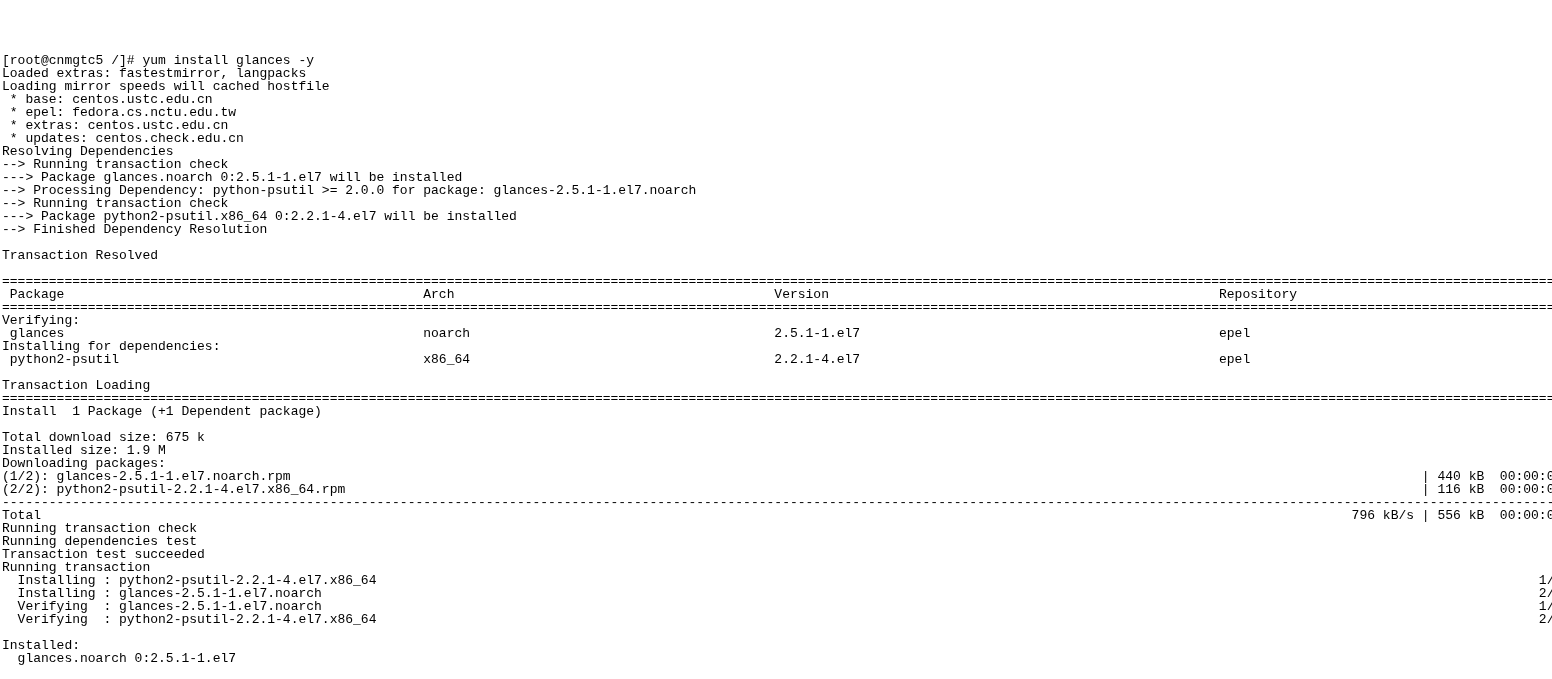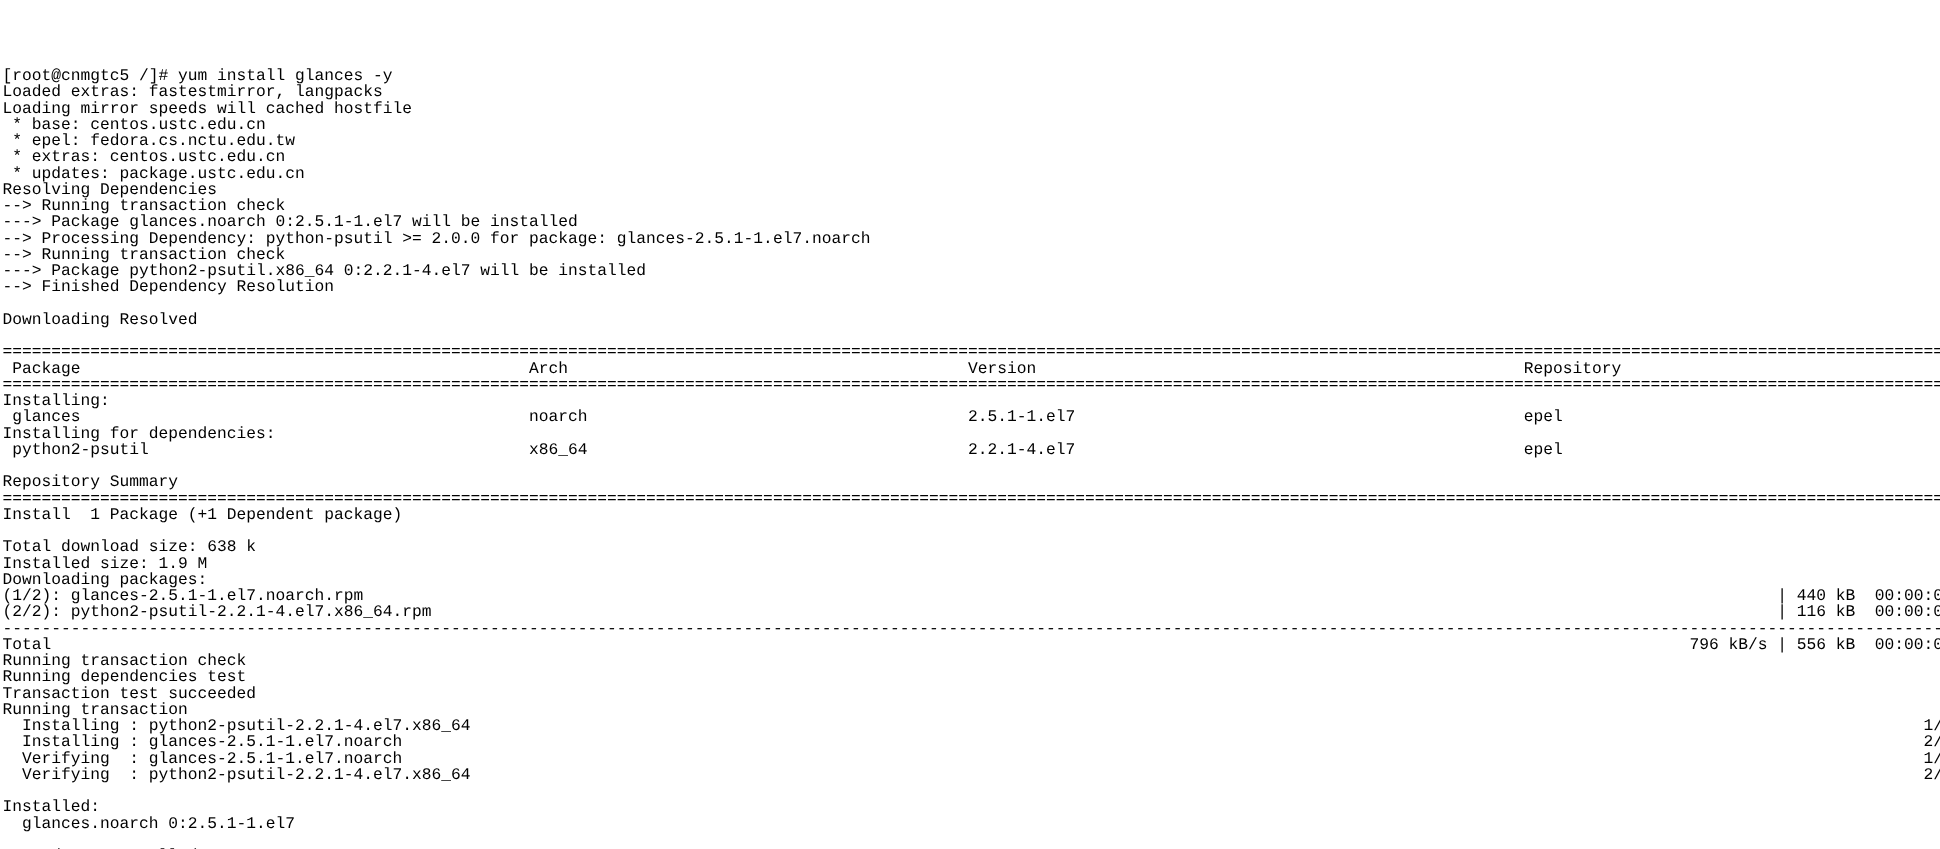--- a/index.html
+++ b/index.html
@@ -25,44 +25,44 @@
 <body>
 
 
 
 <div class="terminal"><span>[root@cnmgtc5 /]# yum install glances -y</span>
 <span>Loaded extras: fastestmirror, langpacks</span>
 <span>Loading mirror speeds will cached hostfile</span>
 <span> * base: centos.ustc.edu.cn</span>
 <span> * epel: fedora.cs.nctu.edu.tw</span>
 <span> * extras: centos.ustc.edu.cn</span>
-<span> * updates: package.ustc.edu.cn</span>
+<span> * updates: centos.check.edu.cn</span>
 <span>Resolving Dependencies</span>
 <span>--&gt; Running transaction check</span>
 <span>---&gt; Package glances.noarch 0:2.5.1-1.el7 will be installed</span>
 <span>--&gt; Processing Dependency: python-psutil &gt;= 2.0.0 for package: glances-2.5.1-1.el7.noarch</span>
 <span>--&gt; Running transaction check</span>
 <span>---&gt; Package python2-psutil.x86_64 0:2.2.1-4.el7 will be installed</span>
 <span>--&gt; Finished Dependency Resolution</span>
 <span></span>
-<span>Downloading Resolved</span>
+<span>Transaction Resolved</span>
 <span></span>
 <span>========================================================================================================================================================================================================</span>
 <span> Package                                              Arch                                         Version                                                  Repository                                    Size</span>
 <span>========================================================================================================================================================================================================</span>
-<span>Installing:</span>
+<span>Verifying:</span>
 <span> glances                                              noarch                                       2.5.1-1.el7                                              epel                                         440 k</span>
 <span>Installing for dependencies:</span>
 <span> python2-psutil                                       x86_64                                       2.2.1-4.el7                                              epel                                         116 k</span>
 <span></span>
-<span>Repository Summary</span>
+<span>Transaction Loading</span>
 <span>========================================================================================================================================================================================================</span>
 <span>Install  1 Package (+1 Dependent package)</span>
 <span></span>
-<span>Total download size: 638 k</span>
+<span>Total download size: 675 k</span>
 <span>Installed size: 1.9 M</span>
 <span>Downloading packages:</span>
 <span>(1/2): glances-2.5.1-1.el7.noarch.rpm                                                                                                                                                 | 440 kB  00:00:00</span>
 <span>(2/2): python2-psutil-2.2.1-4.el7.x86_64.rpm                                                                                                                                          | 116 kB  00:00:00</span>
 <span>--------------------------------------------------------------------------------------------------------------------------------------------------------------------------------------------------------</span>
 <span>Total                                                                                                                                                                        796 kB/s | 556 kB  00:00:00</span>
 <span>Running transaction check</span>
 <span>Running dependencies test</span>
 <span>Transaction test succeeded</span>
 <span>Running transaction</span>

